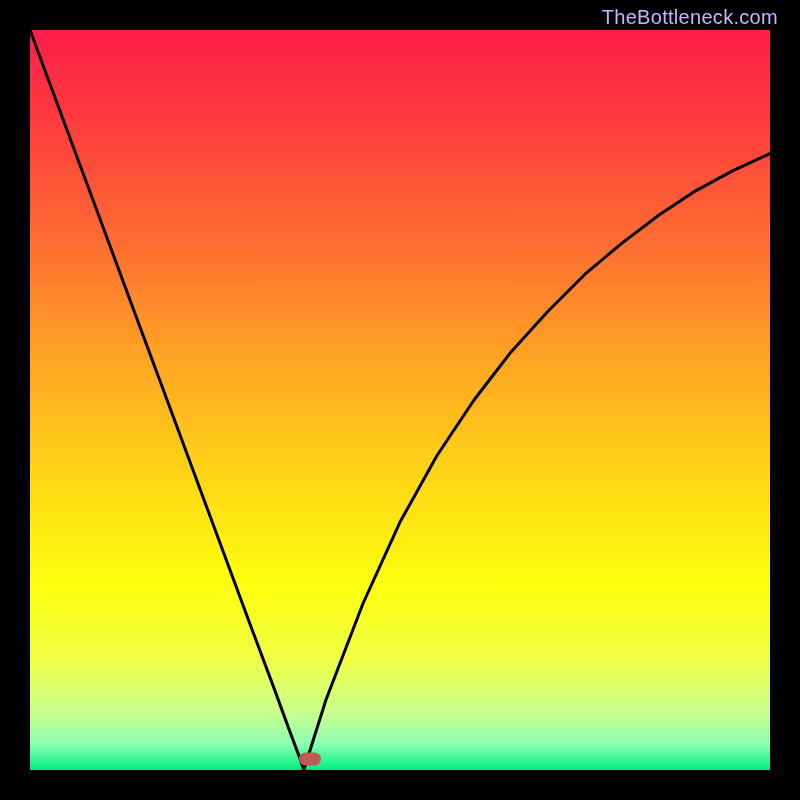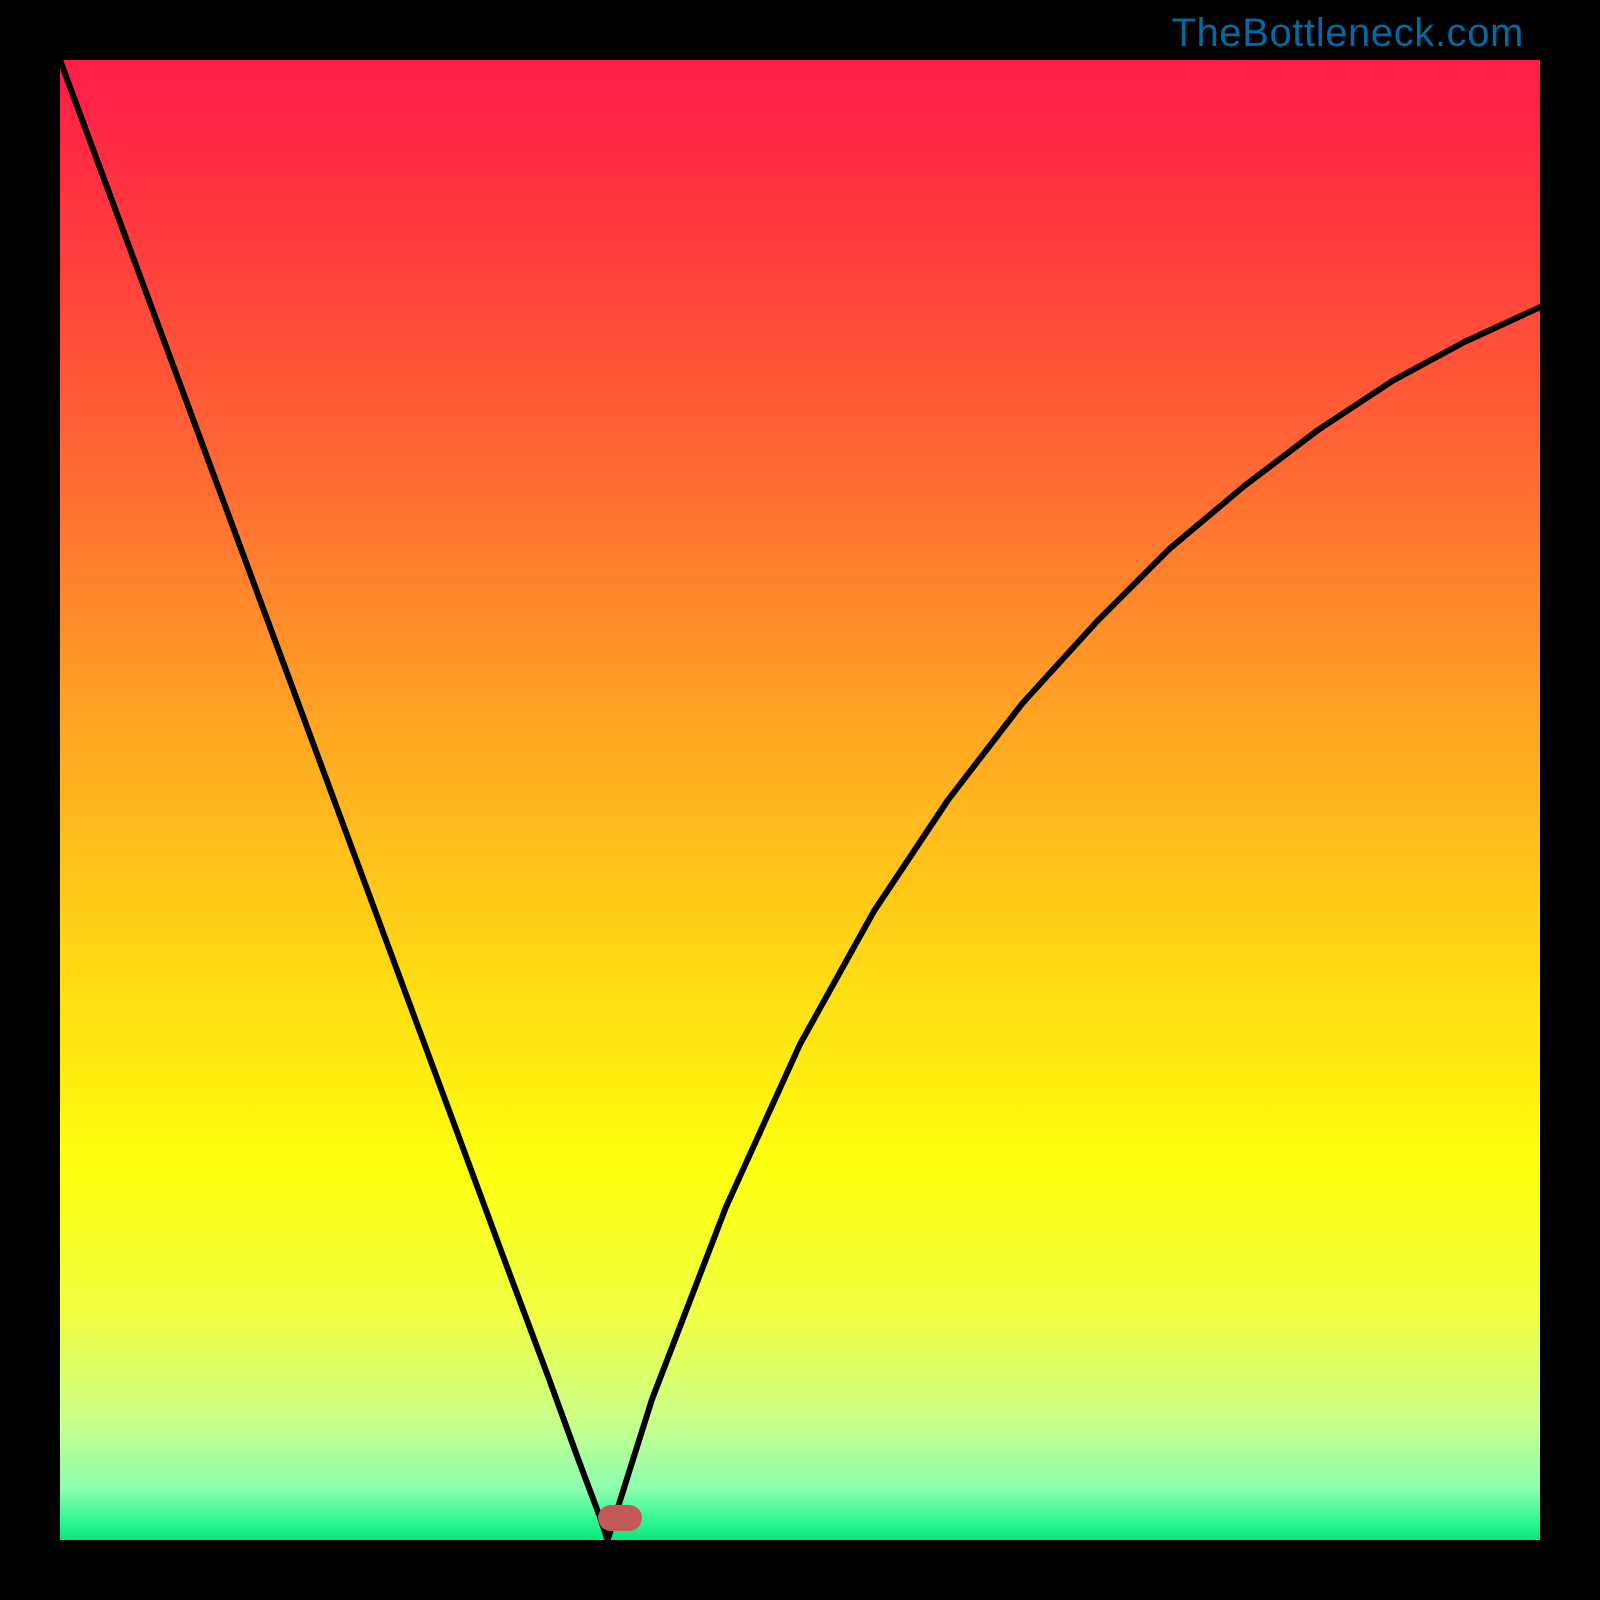--- a/index.html
+++ b/index.html
@@ -21,22 +21,22 @@
     position: absolute;
     left: 30px;
     top: 30px;
     width: 740px;
     height: 740px;
     overflow: hidden;
   }
   .watermark {
     position: absolute;
     top: 6px;
-    right: 38px;
-    color: #0369a1;
+    right: 22px;
+    color: #c4b5fd;
     font-size: 20px;
     font-weight: 500;
     letter-spacing: 0.3px;
     z-index: 10;
   }
   svg.gradient-bg {
     position: absolute;
     left: 0; top: 0;
     width: 740px; height: 740px;
   }

